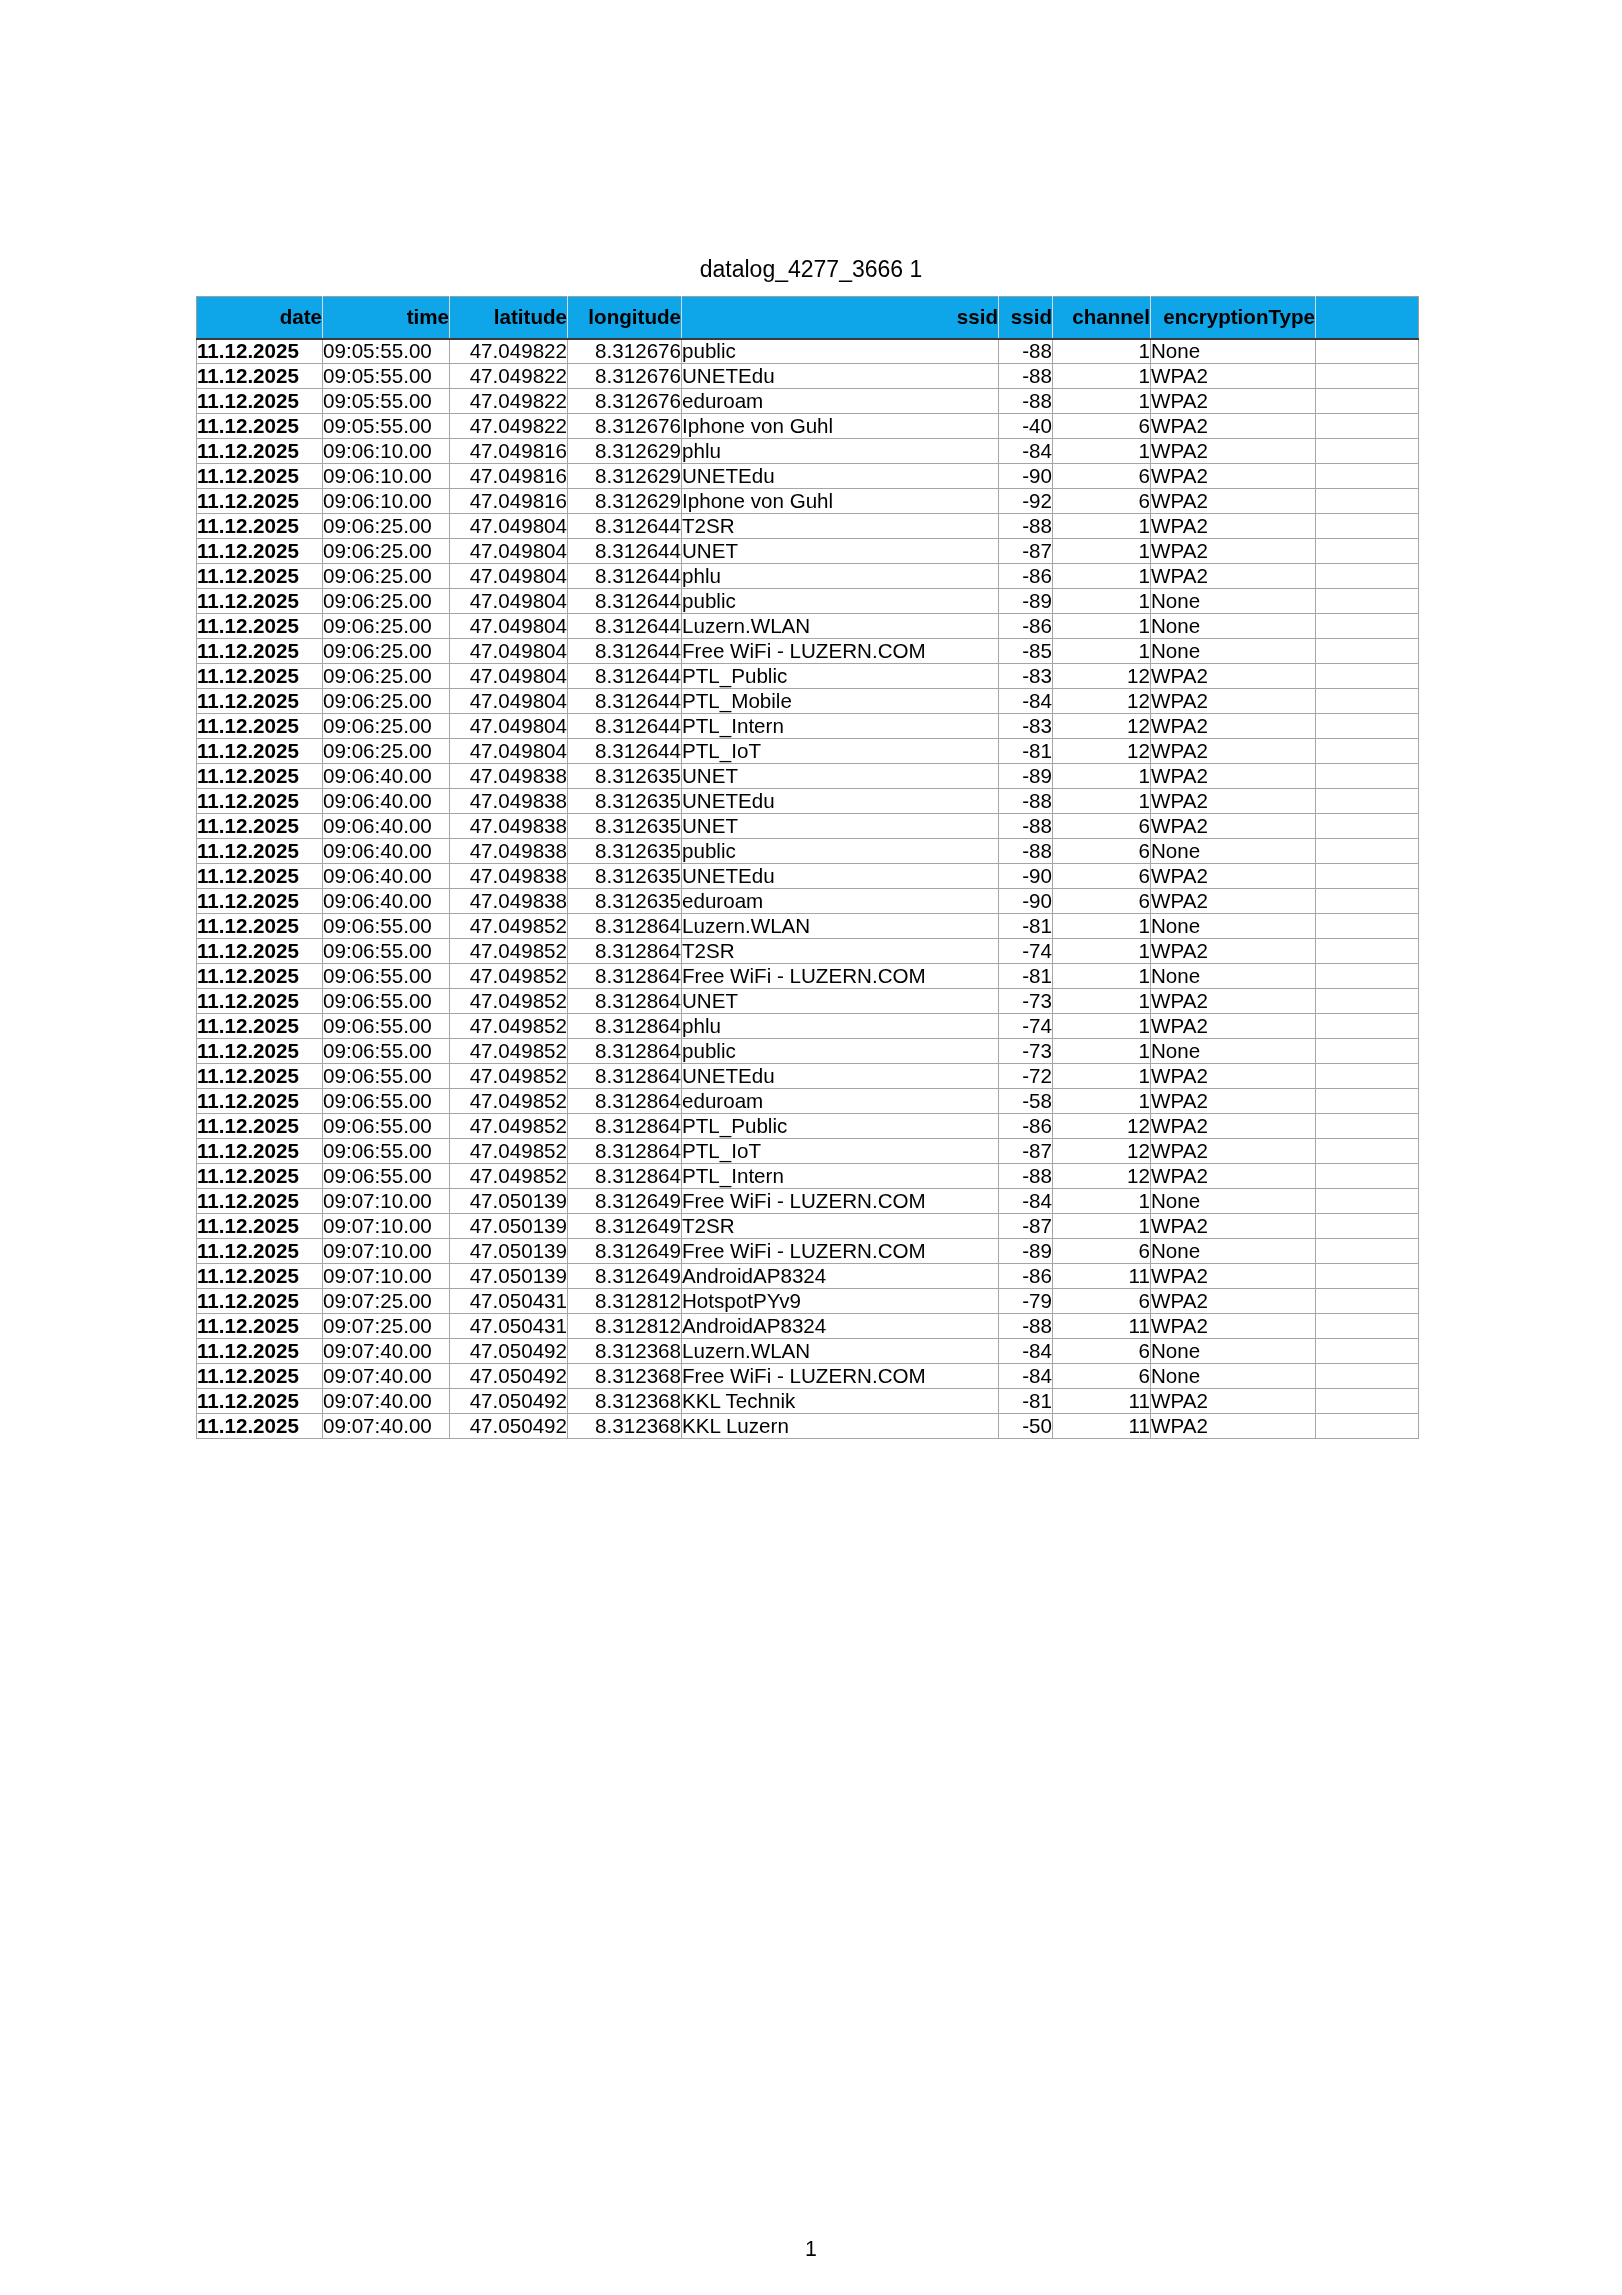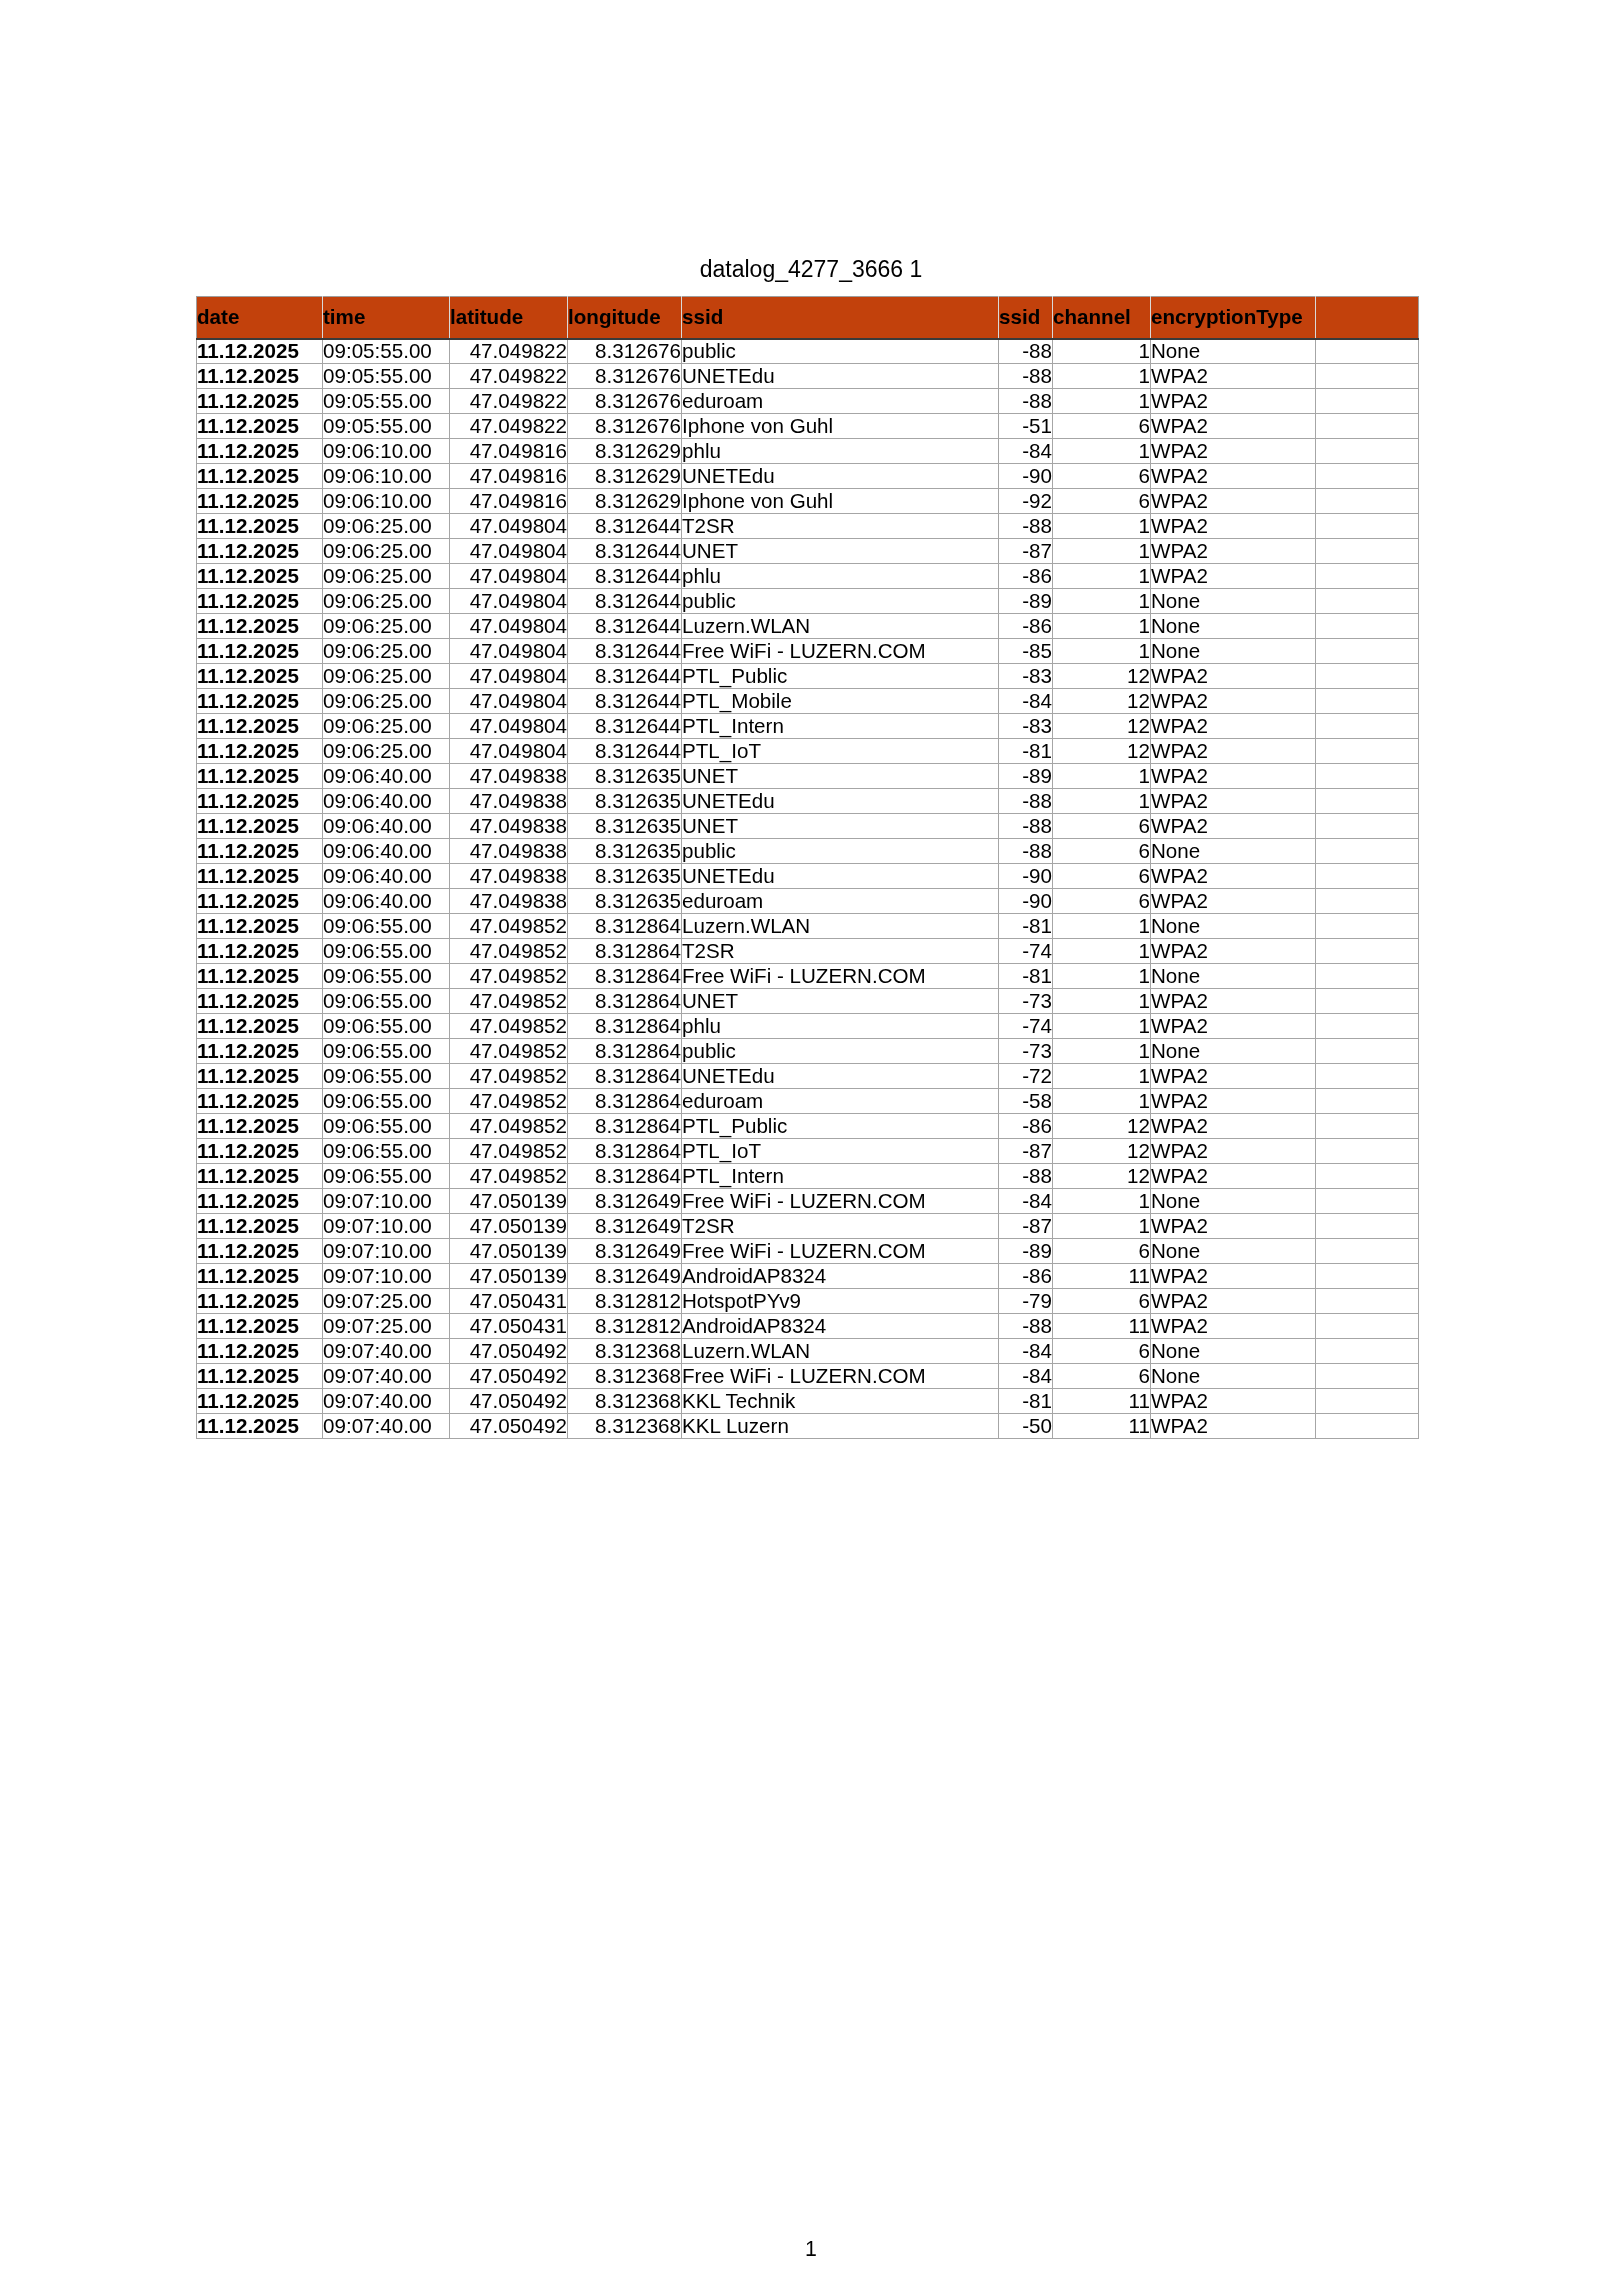--- a/index.html
+++ b/index.html
@@ -40,23 +40,23 @@
   table.datalog th, table.datalog td {
     font-size: 20.6px;
     line-height: 1.1;
     vertical-align: middle;
     white-space: nowrap;
     overflow: hidden;
     padding: 0;
   }
   
   table.datalog th {
-    background: #c2410c;
+    background: #0ea5e9;
     font-weight: 700;
-    text-align: left;
+    text-align: right;
     border-left: 0.7px solid #d9d9d9;
     border-right: 0.7px solid #d9d9d9;
     border-top: 0.7px solid #9e9e9e;
     border-bottom: 2.9px solid #3a3a3a;
   }
   table.datalog th:first-child { border-left: 0.7px solid #9e9e9e; }
   table.datalog th:last-child  { border-right: 0.7px solid #9e9e9e; }
   
   table.datalog td {
     background: #ffffff;
@@ -154,21 +154,21 @@
           <td class="c6">1</td>
           <td class="c7">WPA2</td>
           <td class="c8"></td>
         </tr>
         <tr>
           <td class="c0">11.12.2025</td>
           <td class="c1">09:05:55.00</td>
           <td class="c2">47.049822</td>
           <td class="c3">8.312676</td>
           <td class="c4">Iphone von Guhl</td>
-          <td class="c5">-51</td>
+          <td class="c5">-40</td>
           <td class="c6">6</td>
           <td class="c7">WPA2</td>
           <td class="c8"></td>
         </tr>
         <tr>
           <td class="c0">11.12.2025</td>
           <td class="c1">09:06:10.00</td>
           <td class="c2">47.049816</td>
           <td class="c3">8.312629</td>
           <td class="c4">phlu</td>

